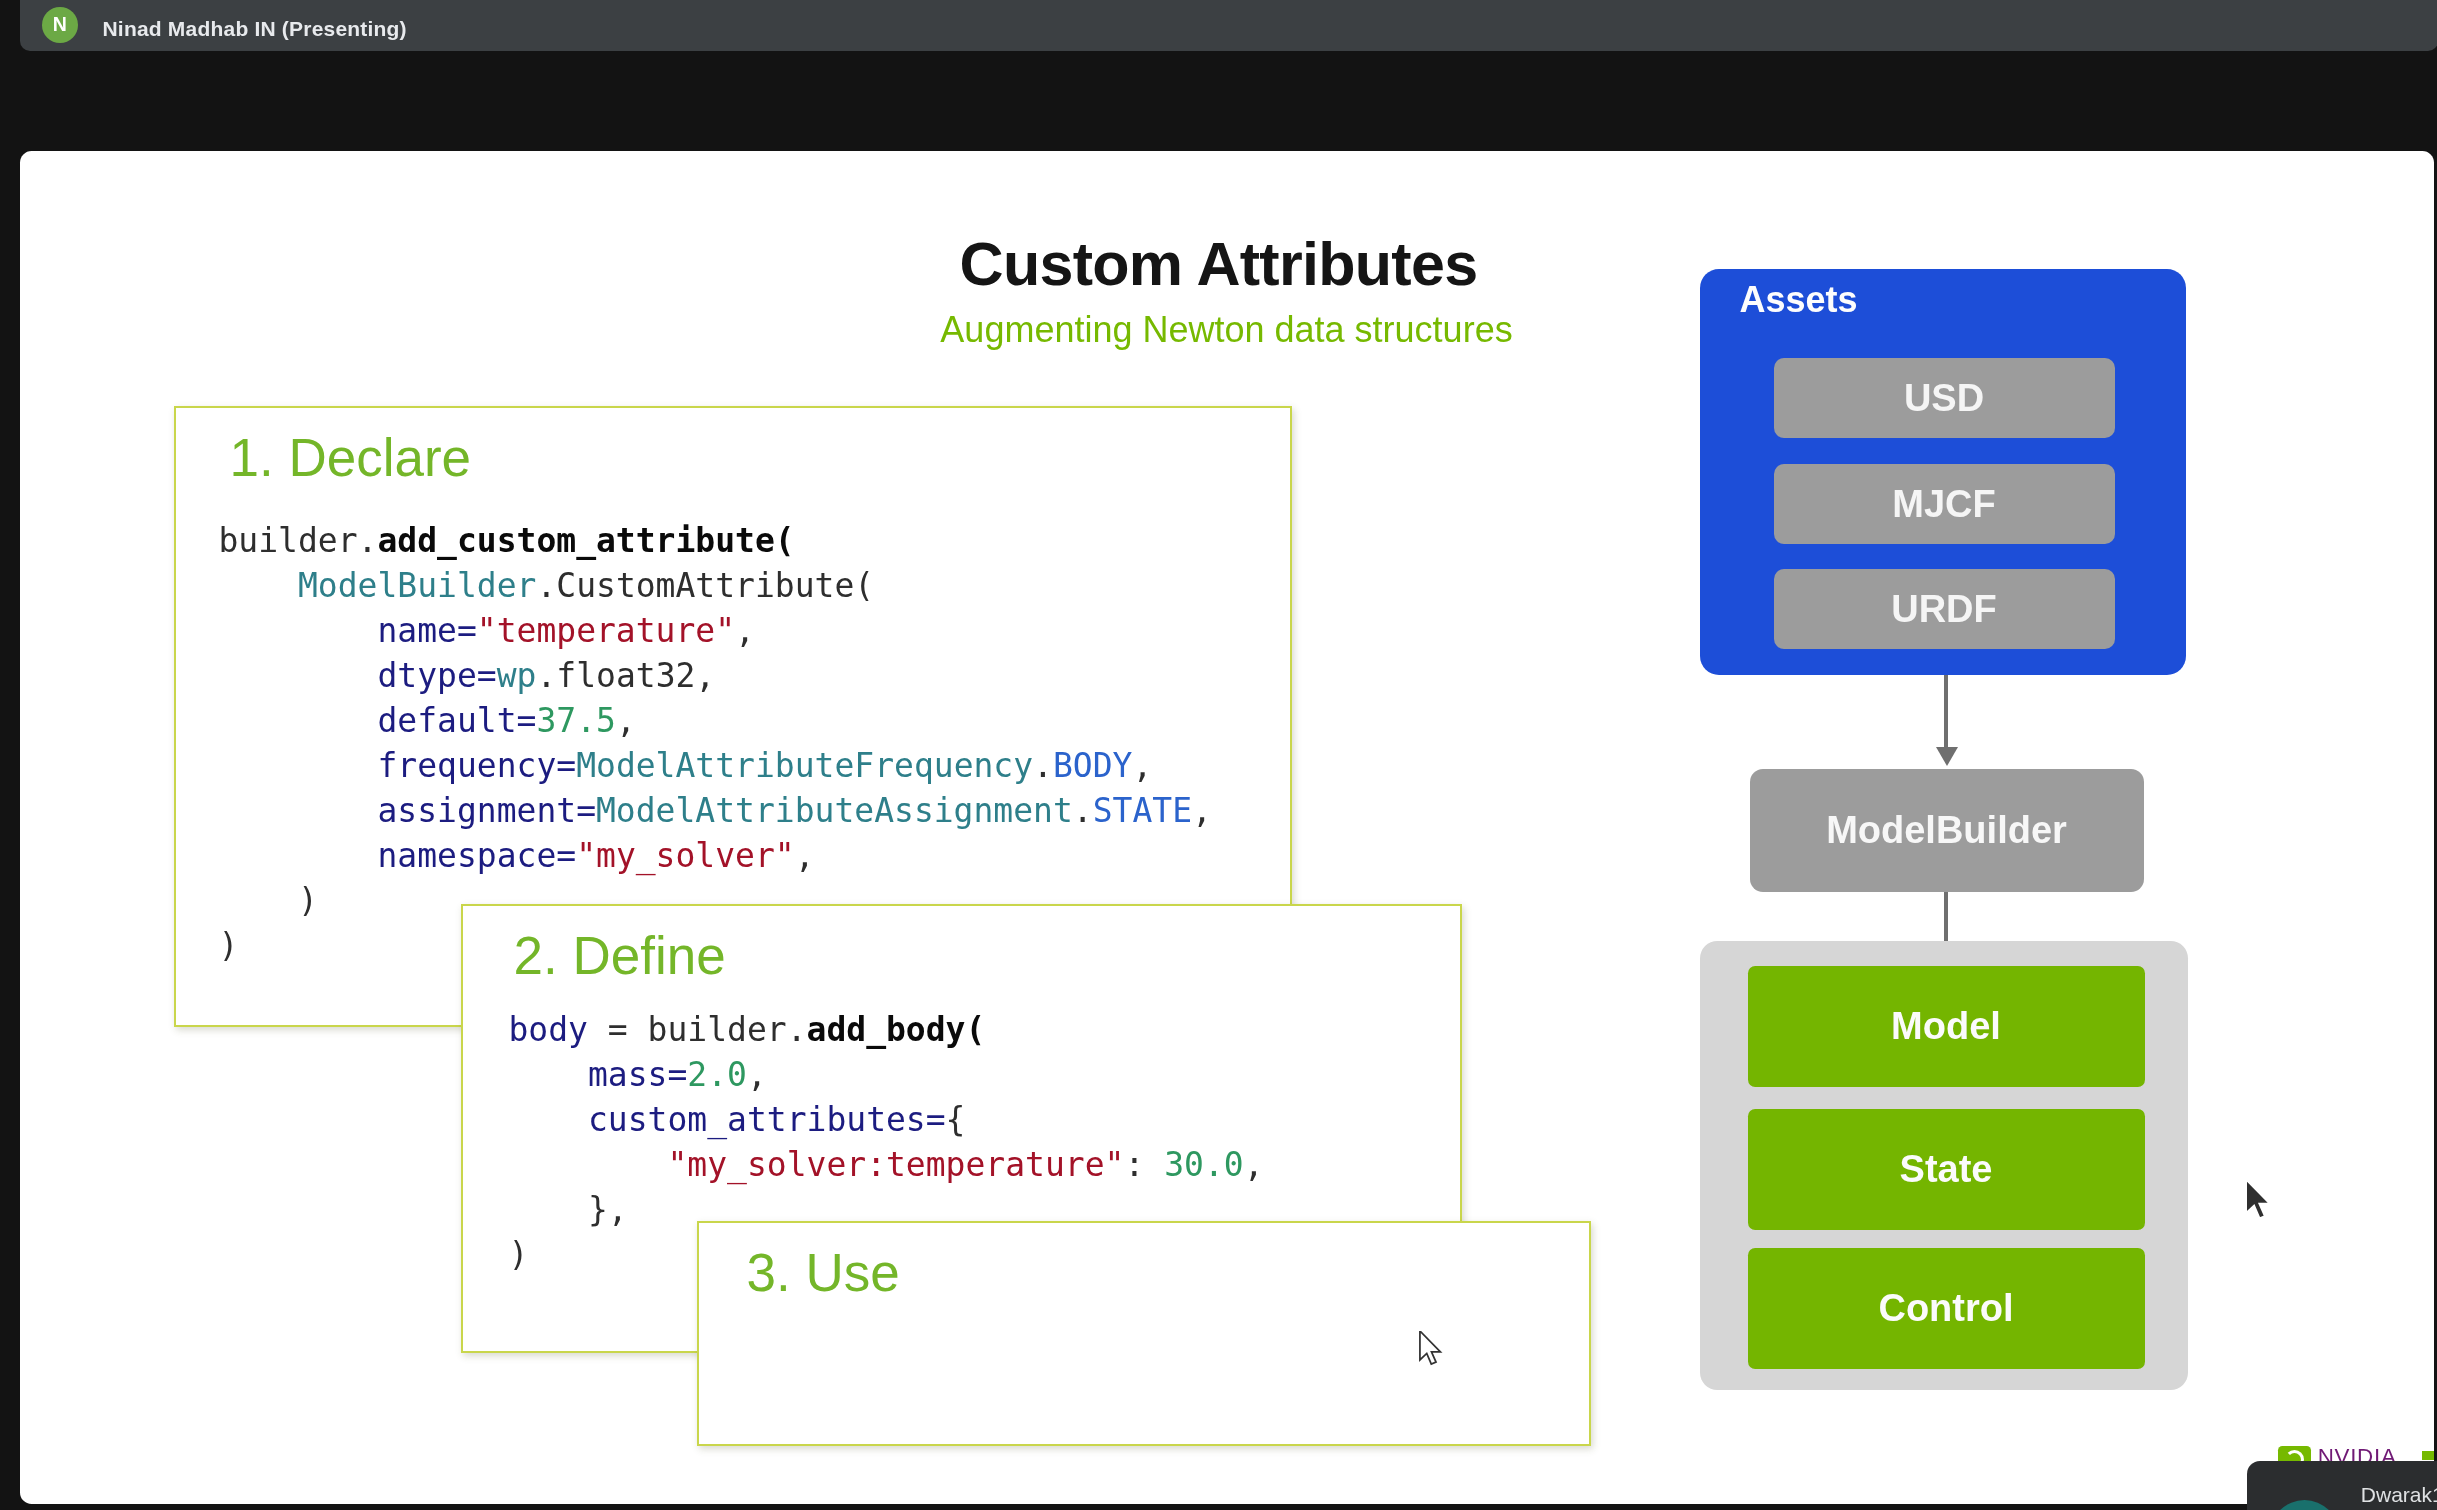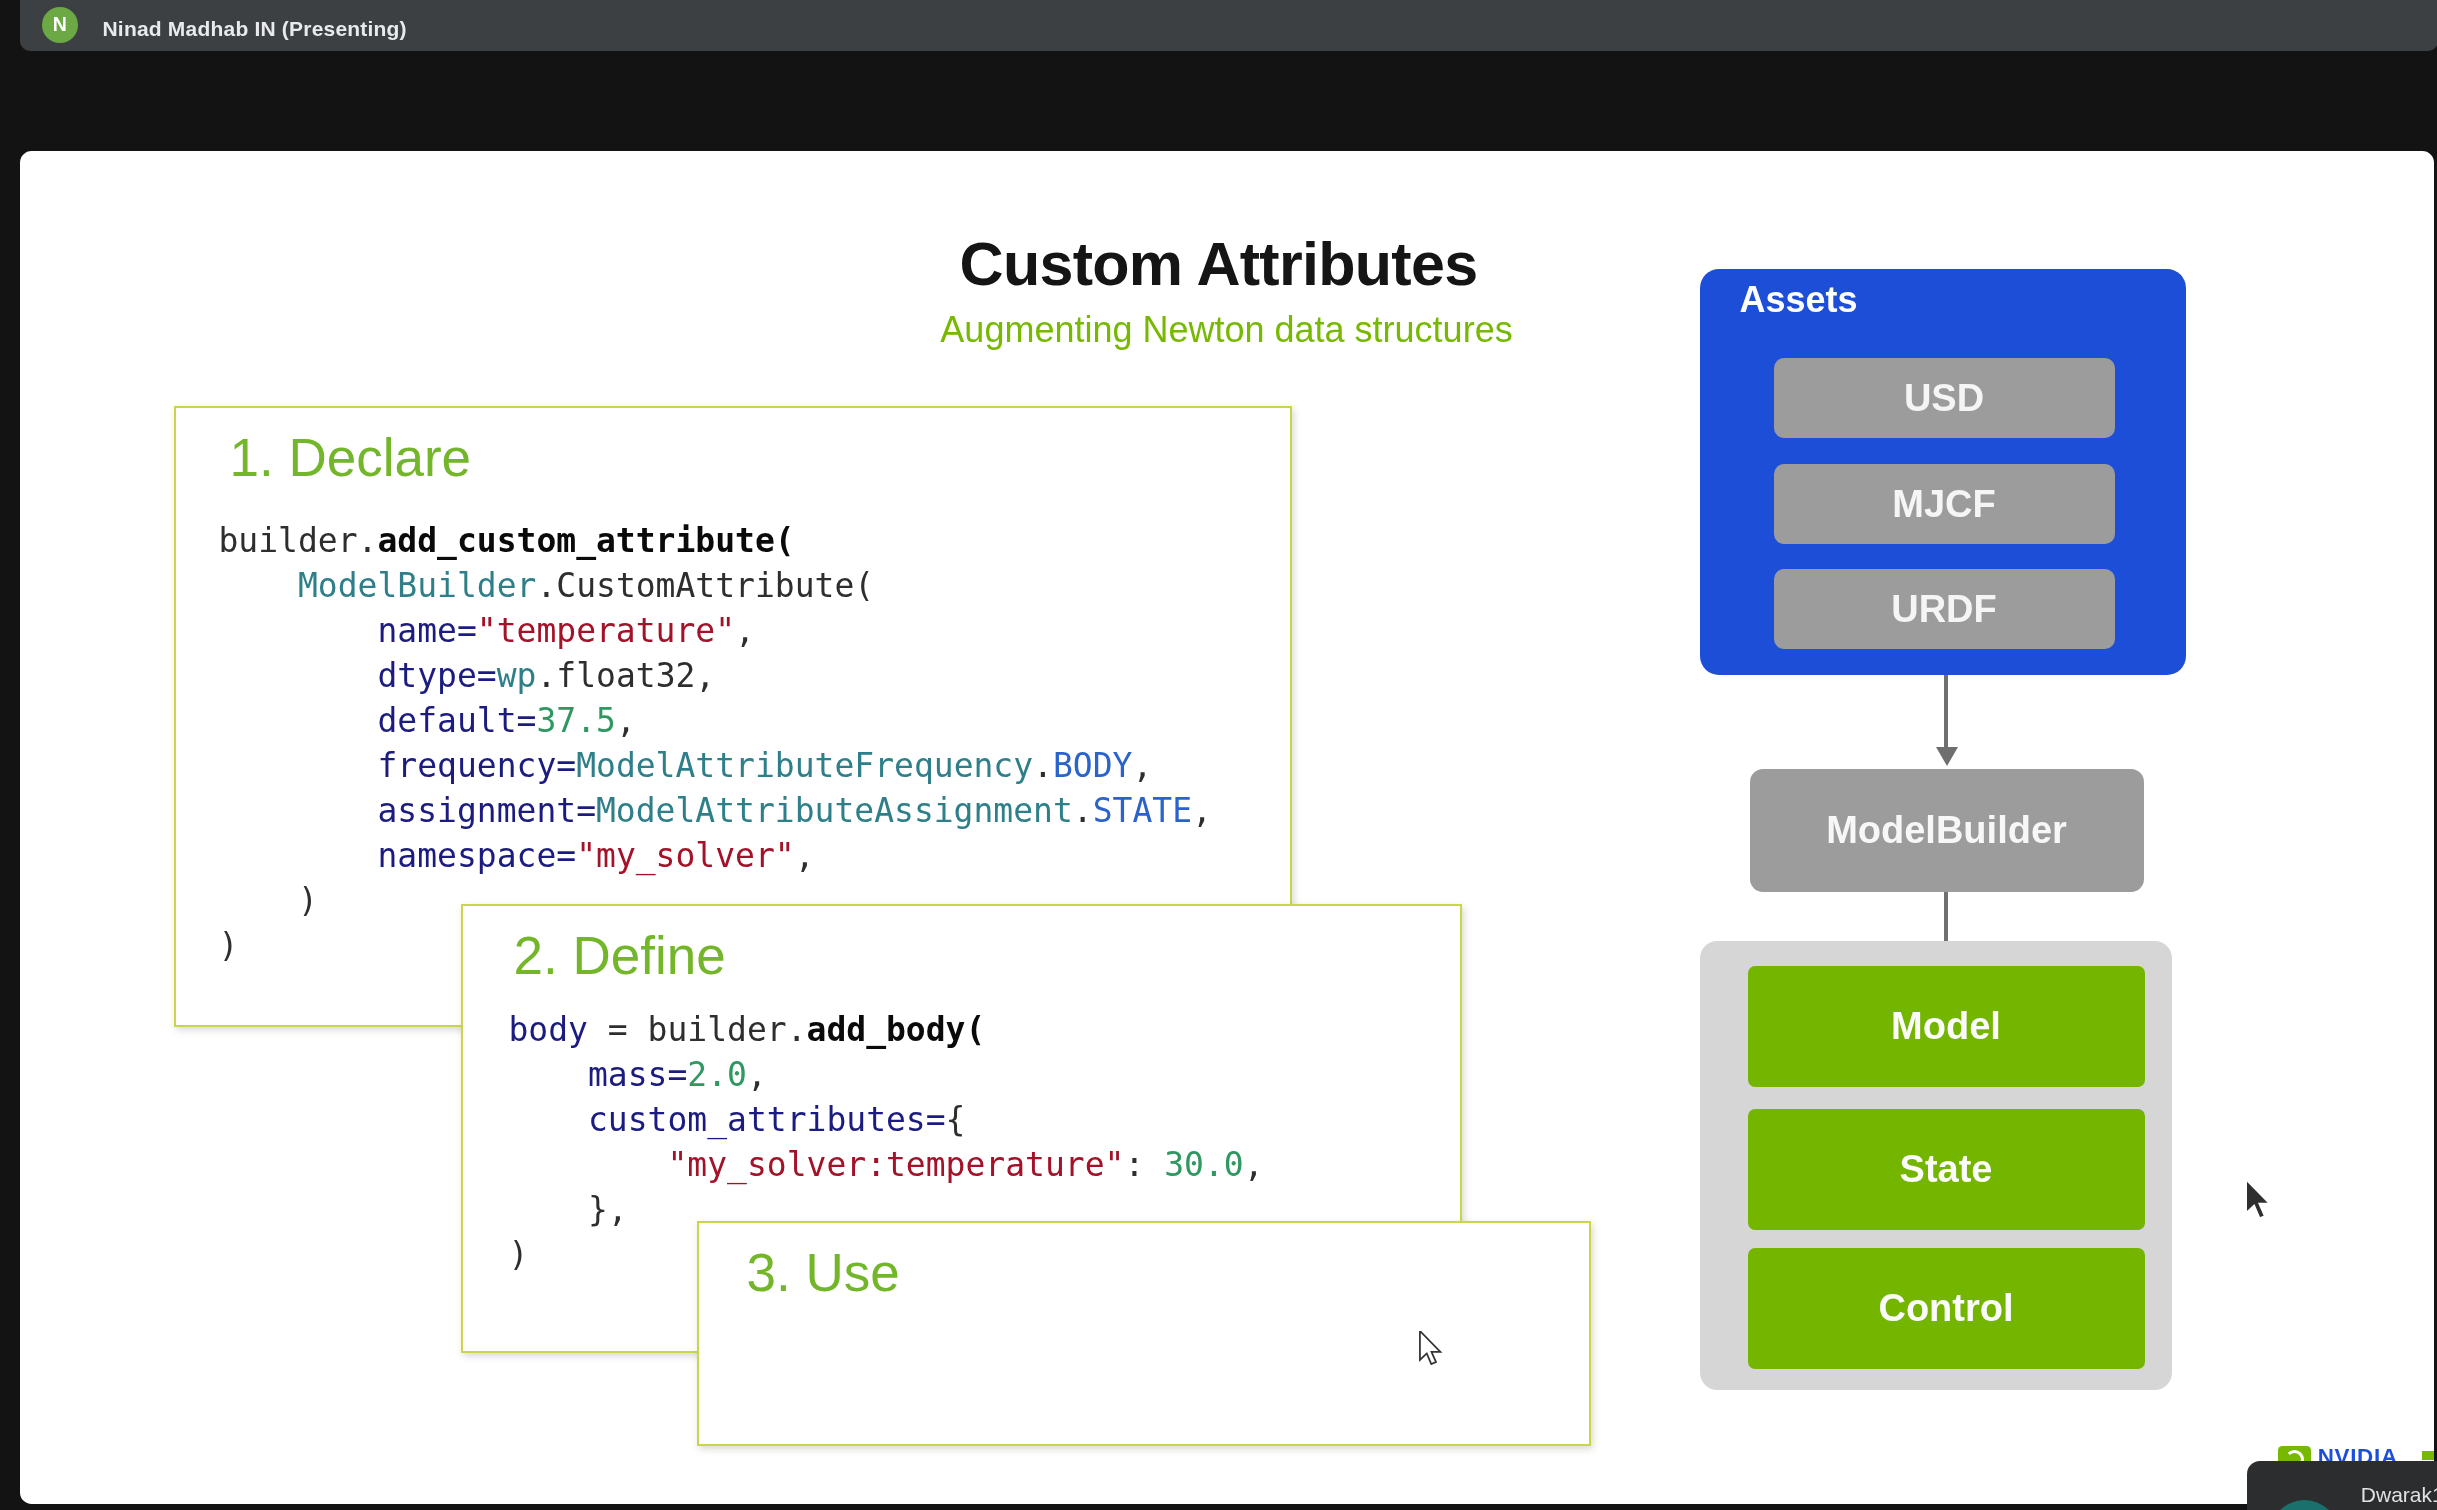--- a/index.html
+++ b/index.html
@@ -62,32 +62,32 @@
                border-top:19px solid #6f6f6f;}
   .arrow-1{left:1916px;top:524px;height:91px;}
   .arrow-1 .shaft{height:74px;} .arrow-1 .head{top:72px;}
   .arrow-2{left:1916px;top:741px;height:74px;}
   .arrow-2 .shaft{height:56px;} .arrow-2 .head{top:55px;}
 
   .mb-box{position:absolute;left:1730px;top:618px;width:394px;height:123px;background:#9c9c9c;
           border-radius:13px;display:flex;align-items:center;justify-content:center;
           color:#f7f7f7;font-size:38px;font-weight:700;}
   .outputs-panel{position:absolute;left:1680px;top:790px;width:472px;height:449px;
-          background:#d6d6d6;border-radius:17.4px;}
+          background:#d6d6d6;border-radius:17.4px;padding-left:16px;}
   .out-box{position:absolute;left:48px;width:397px;height:121px;background:#74b500;
           border-radius:7.2px;display:flex;align-items:center;justify-content:center;
           color:#fbfbfb;font-size:38px;font-weight:700;}
   .o-model{top:24.6px;} .o-state{top:168px;} .o-control{top:307px;height:121px;}
 
   
   .nvidia-logo{position:absolute;left:2258px;top:1293px;display:flex;align-items:center;gap:7.2px;z-index:1;}
   .nvidia-eye{width:33px;height:23px;background:#76b900;border-radius:4.3px;position:relative;}
   .nvidia-eye::after{content:"";position:absolute;left:7.2px;top:4.3px;width:13px;height:13px;
       border:3.6px solid #fff;border-radius:50%;border-left-color:transparent;}
-  .nvidia-word{font-size:22.4px;font-weight:700;color:#1d4ed8;letter-spacing:0.7px;}
+  .nvidia-word{font-size:22.4px;font-weight:400;color:#701a75;letter-spacing:0.7px;}
   .green-chip{position:absolute;left:2422px;top:1451px;width:11.6px;height:9.4px;background:#76b900;z-index:6;}
 
   
   .self-tile{position:absolute;left:2247px;top:1461px;width:191px;height:50px;background:#2b2d2f;
              border-radius:13px 0 0 0;z-index:5;overflow:hidden;padding-left:22px;}
   .tile-avatar{position:absolute;left:23px;top:39px;width:69px;height:69px;border-radius:50%;
              background:#19706c;}
   .tile-name{position:absolute;right:5.8px;top:22px;color:#dfe1e3;font-size:21px;}
 
   

